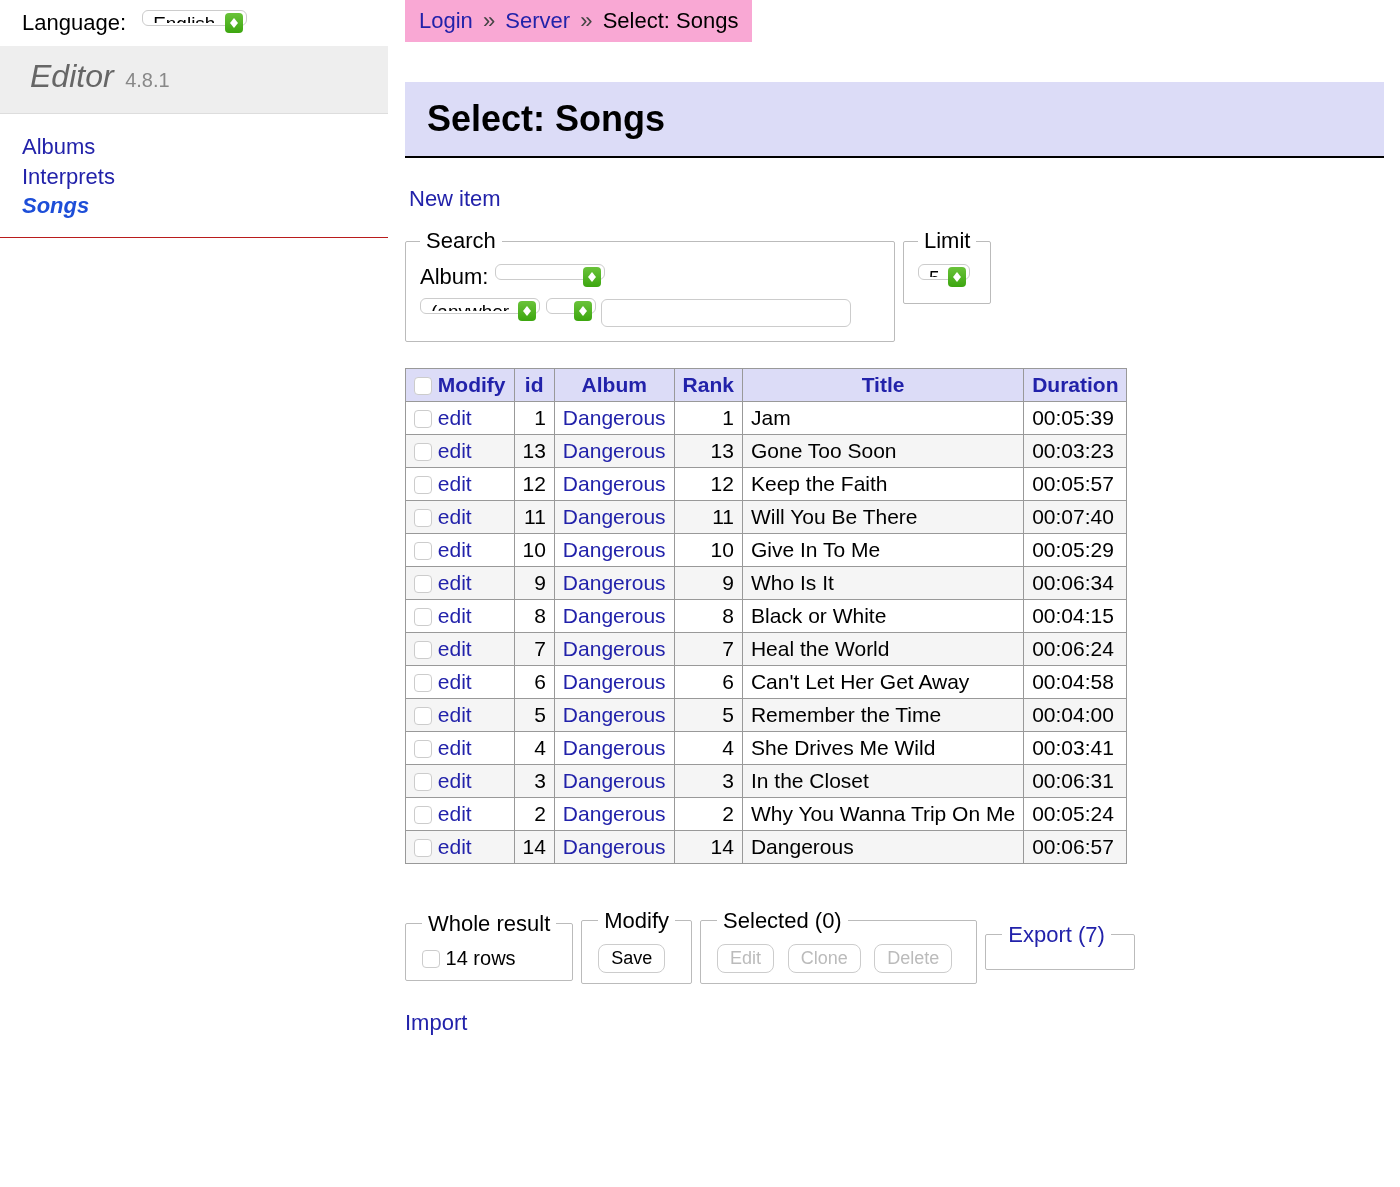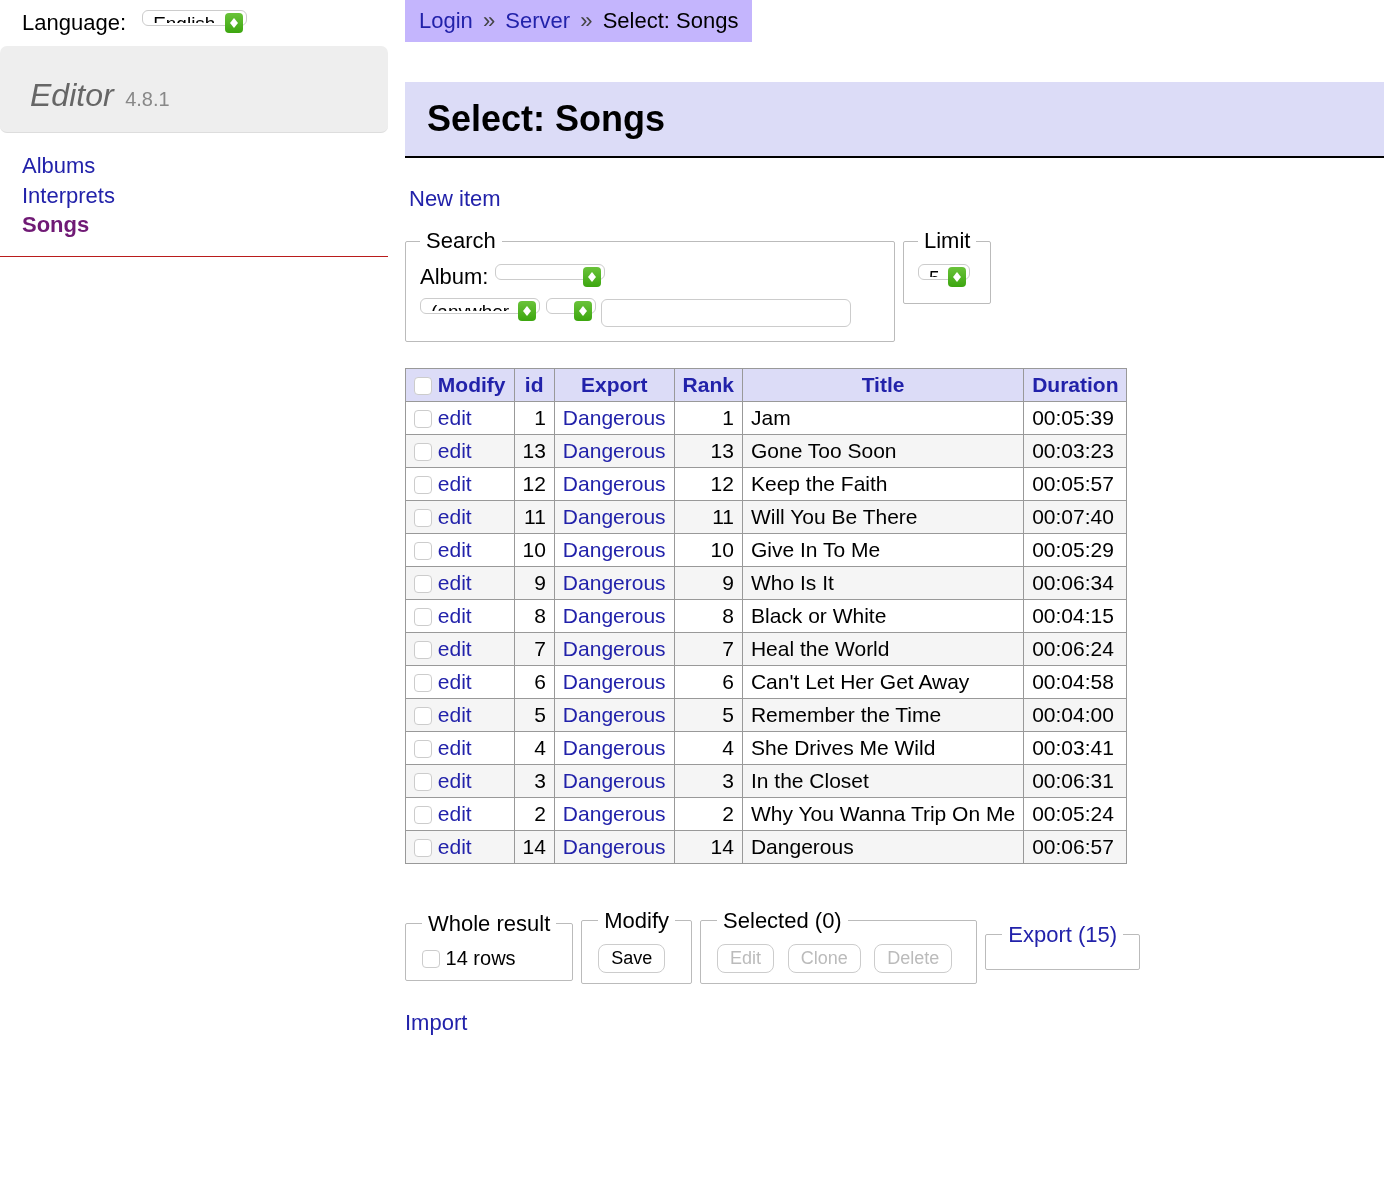--- a/index.html
+++ b/index.html
@@ -22,35 +22,34 @@
     position: absolute; right: 4px; top: 50%; transform: translateY(-50%);
     width: 18px; height: 20px; border-radius: 4px;
     background: linear-gradient(#6ac33a,#3ca60f);
     display: flex; flex-direction: column; align-items: center; justify-content: center;
     pointer-events: none;
   }
   .select-caret svg { display:block; }
 
   .editor-banner {
     background: #eee; border-bottom: 1px solid #ddd;
-    padding: 31px 0 18px 30px;
-    border-radius: 7px;
+    padding: 12px 0 18px 30px;
   }
   .editor-banner .name { font-style: italic; color: #666; font-size: 32px; }
   .editor-banner .ver  { color: #888; font-size: 20px; margin-left: 6px; }
 
   .nav-list { padding: 18px 0 16px 22px; border-bottom: 1px solid #b91c1c; font-size: 22px; line-height: 1.35;}
   .nav-list .item { display:block; }
-  .nav-list .active { font-weight: bold; color: #701a75; }
+  .nav-list .active { font-weight: bold; color: #1d4ed8; font-style: italic; }
 
   
   .right-col { margin-left: 405px; padding-right: 16px; }
 
   .breadcrumb {
-    background: #c4b5fd; padding: 8px 14px; font-size: 22px;
+    background: #f9a8d4; padding: 8px 14px; font-size: 22px;
     display: inline-block; min-width: 345px; margin-top: 0;
   }
   .breadcrumb .sep { color:#444; margin: 0 4px; }
 
   .page-title-bar {
     margin-top: 40px; background: #dcdcf7; border-bottom: 2px solid #000;
     padding: 16px 22px;
   }
   .page-title-bar h1 { margin:0; font-size: 36px; font-weight: 600; }
 
@@ -237,21 +236,21 @@
     </div>
 
     <table class="data">
       <thead>
         <tr>
           <th class="modify" style="text-align:left; white-space:nowrap;">
             <span class="chk"></span>
             <a>Modify</a>
           </th>
           <th><a>id</a></th>
-          <th><a>Export</a></th>
+          <th><a>Album</a></th>
           <th><a>Rank</a></th>
           <th style="min-width:260px;"><a>Title</a></th>
           <th><a>Duration</a></th>
         </tr>
       </thead>
       <tbody id="table-body">
           <tr>
             <td class="modcell" style="white-space:nowrap;"><span class="chk"></span> <a>edit</a></td>
             <td class="num">1</td>
             <td><a>Dangerous</a></td>
@@ -379,20 +378,20 @@
       </fieldset>
 
       <fieldset class="selected-box">
         <legend>Selected (0)</legend>
         <button class="btn small" disabled="">Edit</button>
         <button class="btn small" disabled="">Clone</button>
         <button class="btn small" disabled="">Delete</button>
       </fieldset>
 
       <fieldset class="export-box">
-        <legend><a>Export (15)</a></legend>
+        <legend><a>Export (7)</a></legend>
       </fieldset>
     </div>
 
     <a class="import-link">Import</a>
 
   </div>
 </div>
 
 </body></html>

